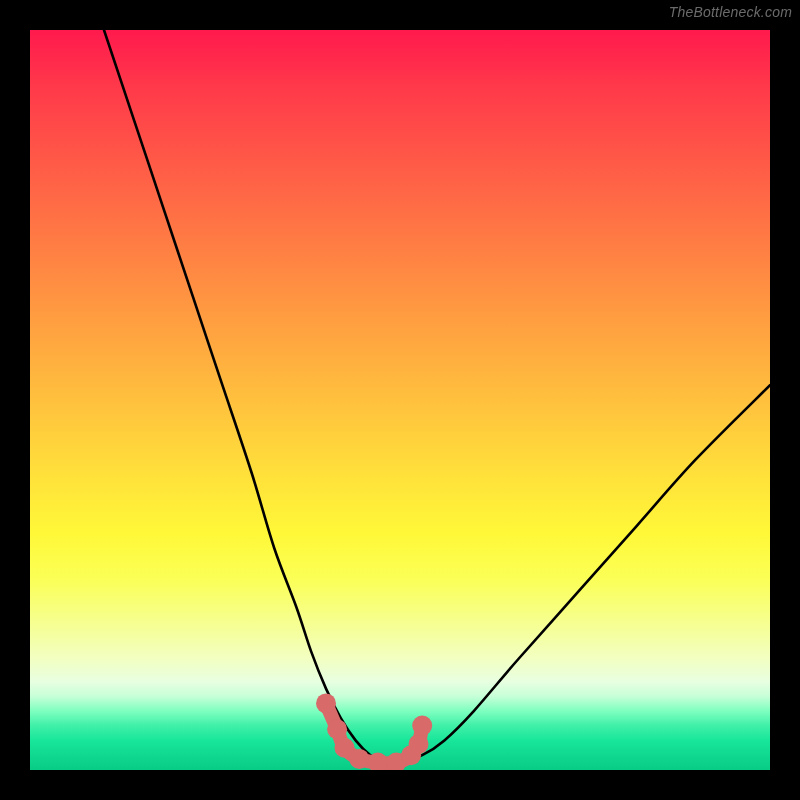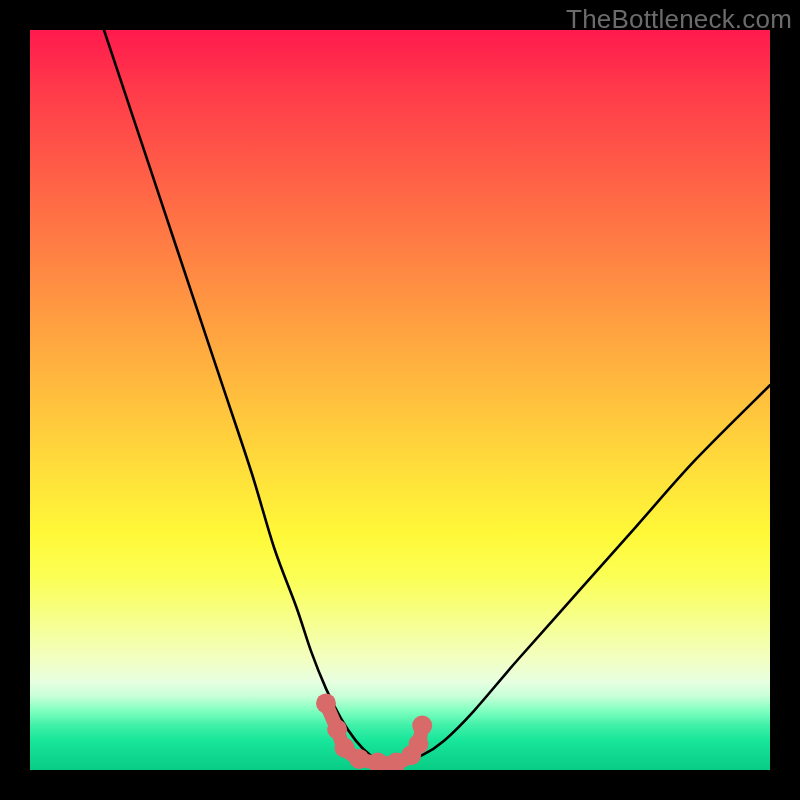--- a/index.html
+++ b/index.html
@@ -44,23 +44,24 @@
       #18e69a 96%,
       #10d890 98%,
       #08cc85 100%
     );
   }
   .watermark {
     position: absolute;
     top: 4px;
     right: 8px;
     color: #6b6b6b;
-    font-size: 26px;
+    font-size: 14px;
     letter-spacing: 0.2px;
     user-select: none;
+    font-style: italic;
   }
   svg.curve {
     position: absolute;
     left: 0;
     top: 0;
     width: 740px;
     height: 740px;
   }
 </style>
 </head>

